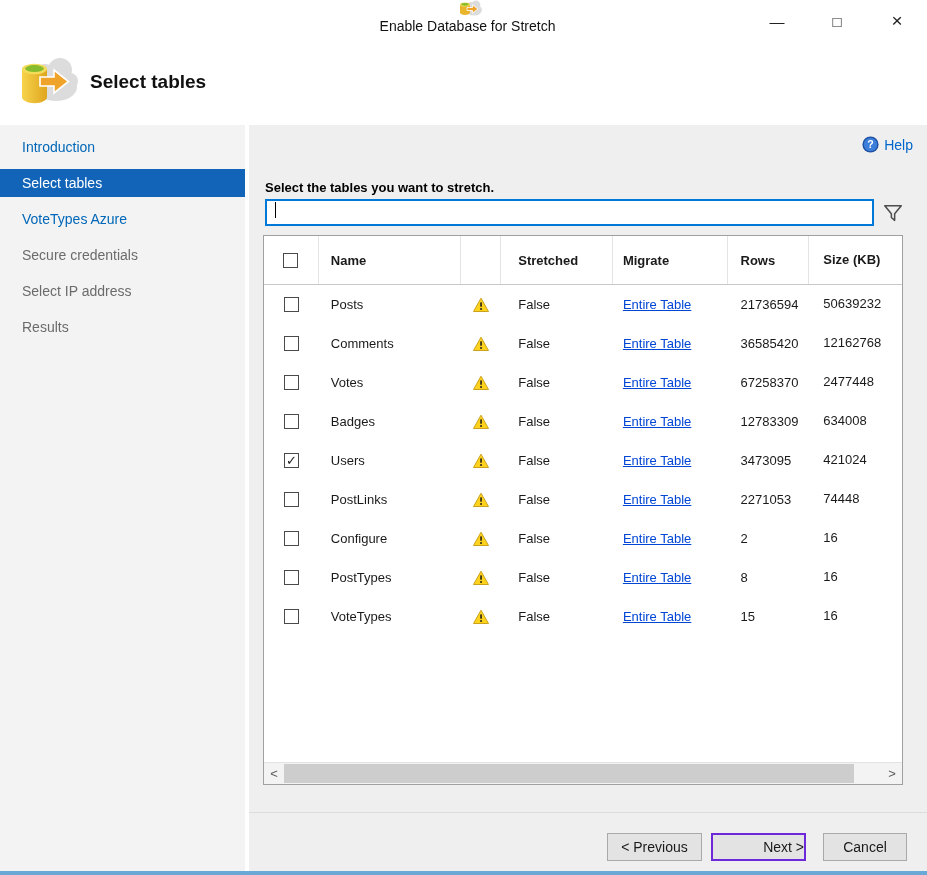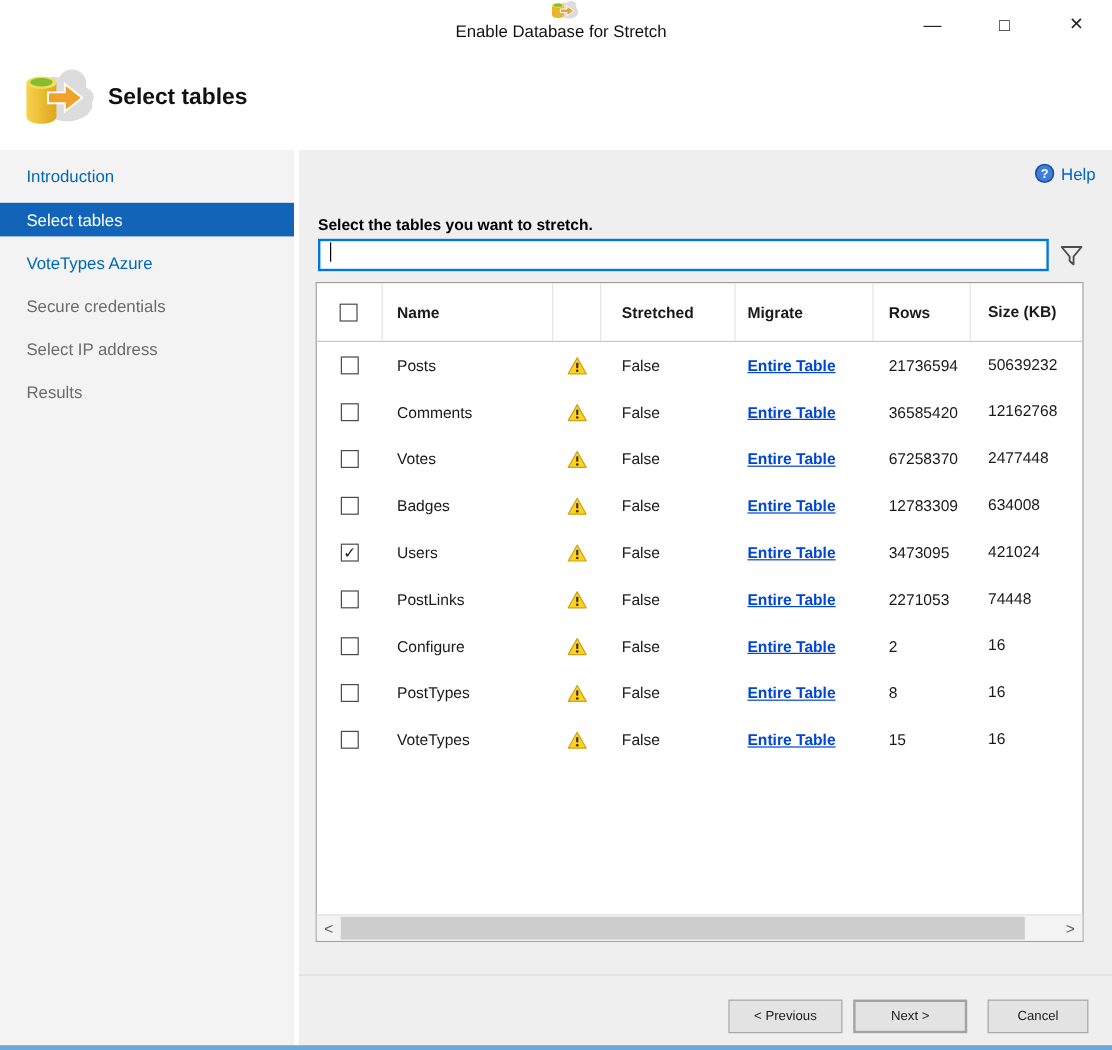--- a/index.html
+++ b/index.html
@@ -51,32 +51,32 @@
   .c-name { width:143px; padding-left:12px; }
   .c-warn { width:40px; display:flex; align-items:center; justify-content:center; }
   .c-stretched { width:112px; padding-left:17px; }
   .c-migrate { width:115px; padding-left:10px; }
   .c-rows { width:82px; padding-left:13px; }
   .c-size { width:93px; padding-left:14px; line-height:1.15; }
 
   .checkbox { width:15px; height:15px; border:1px solid #4a4a4a; background:#fff; display:inline-flex; align-items:center; justify-content:center; cursor:pointer; }
   .checkbox.checked::after { content:"\2713"; font-size:13px; color:#1a1a1a; margin-top:-1px; }
 
-  .migrate-link { color:#0046d5; text-decoration:underline; font-weight:bold; cursor:pointer; font-size:13px; }
+  .migrate-link { color:#0046d5; text-decoration:underline; font-weight:normal; cursor:pointer; font-size:13px; }
 
   .hscroll { height:22px; flex:0 0 auto; background:#f3f3f3; border-top:1px solid #e2e2e2; position:relative; display:flex; align-items:center; }
   .hs-arrow { width:20px; text-align:center; color:#5a5a5a; font-size:13px; cursor:pointer; user-select:none; }
   .hs-arrow.right { position:absolute; right:0; }
   .hs-thumb { position:absolute; left:20px; width:570px; top:1px; bottom:1px; background:#cdcdcd; cursor:pointer; }
 
   
   .footer-line { position:absolute; left:0; right:0; top:687px; height:1px; background:#dcdcdc; }
-  .btn { position:absolute; top:708px; height:28px; background:#e3e3e3; border:1px solid #a9a9a9; font-size:11px; font-family:"Liberation Sans", sans-serif; color:#1a1a1a; cursor:pointer; }
+  .btn { position:absolute; top:708px; height:28px; background:#e3e3e3; border:1px solid #a9a9a9; font-size:14px; font-family:"Liberation Sans", sans-serif; color:#1a1a1a; cursor:pointer; }
   .btn-previous { left:358px; width:95px; }
-  .btn-next { left:462px; width:95px; border:2px solid #a3a3a3; }
+  .btn-next { left:462px; width:95px; border:2px solid #6d28d9;text-align:right; }
   .btn-cancel { left:574px; width:84px; }
 
   .bottom-strip { position:absolute; left:0; bottom:0; width:927px; height:4px; background:#6aa8d8; }
 
   .caret { display:inline-block; width:1px; height:16px; background:#000; vertical-align:middle; animation:blink 1s steps(1) infinite; }
   @keyframes blink { 50% { opacity:0; } }
 </style>
 </head>
 <body>
 

